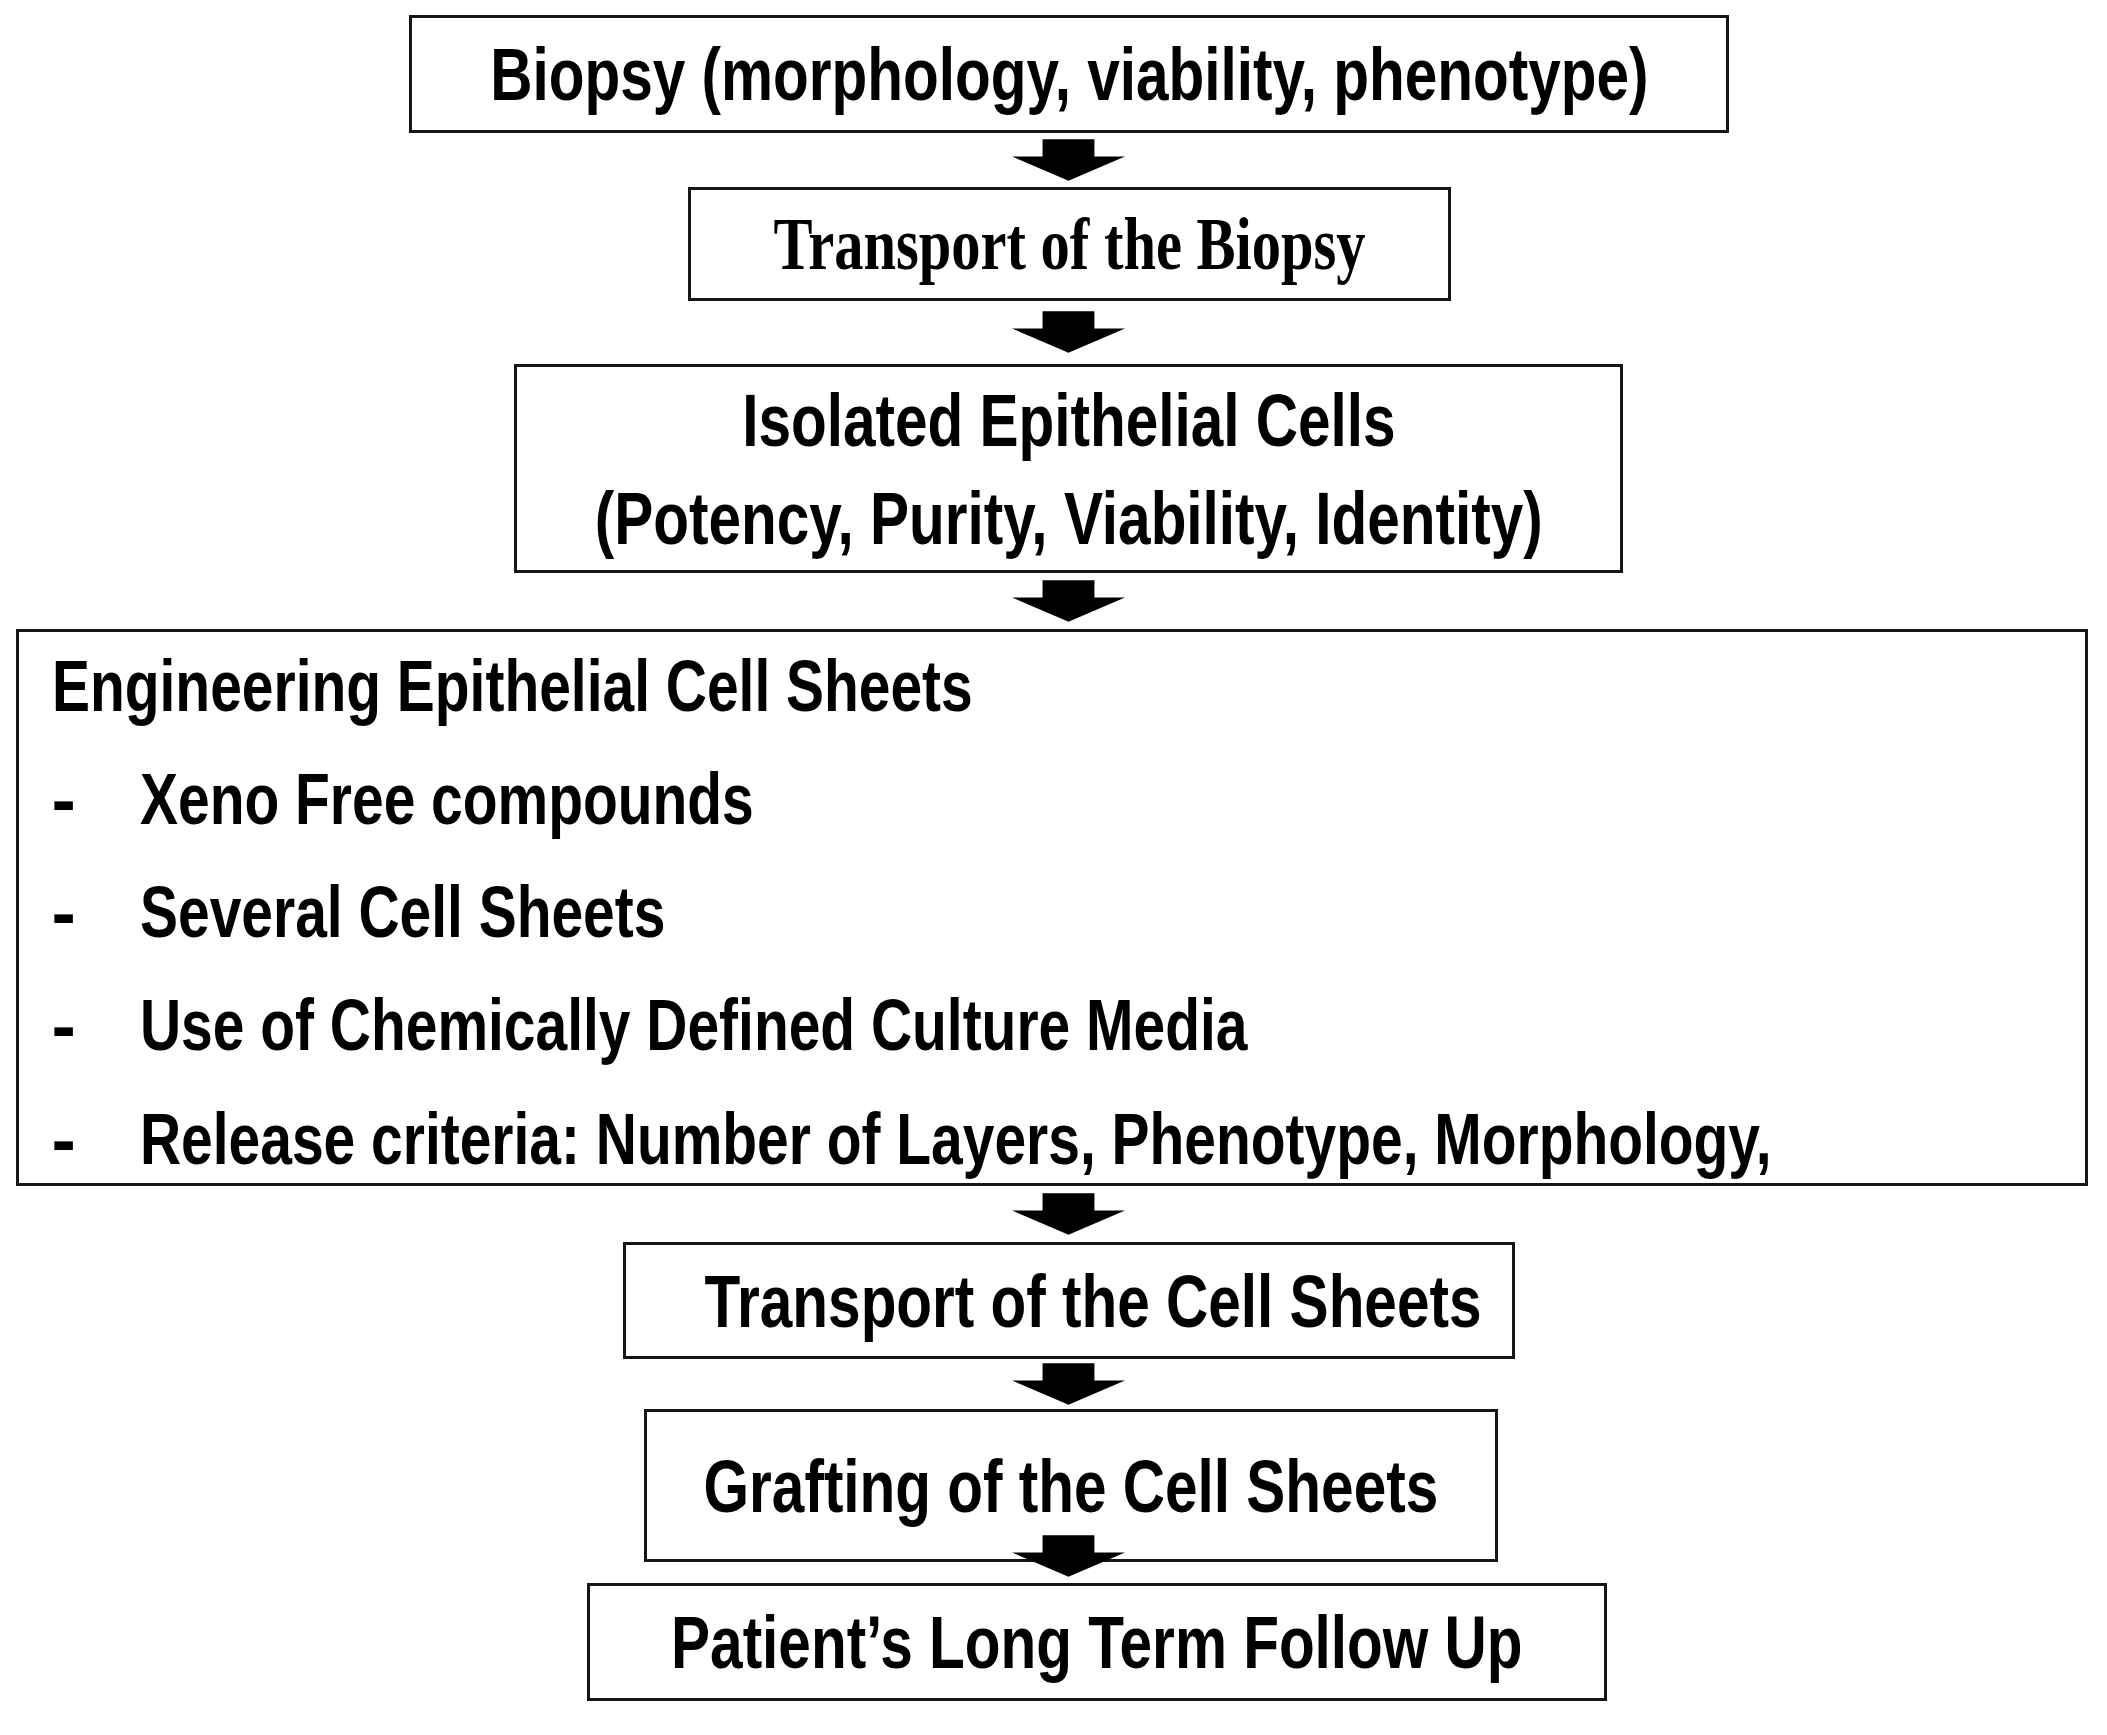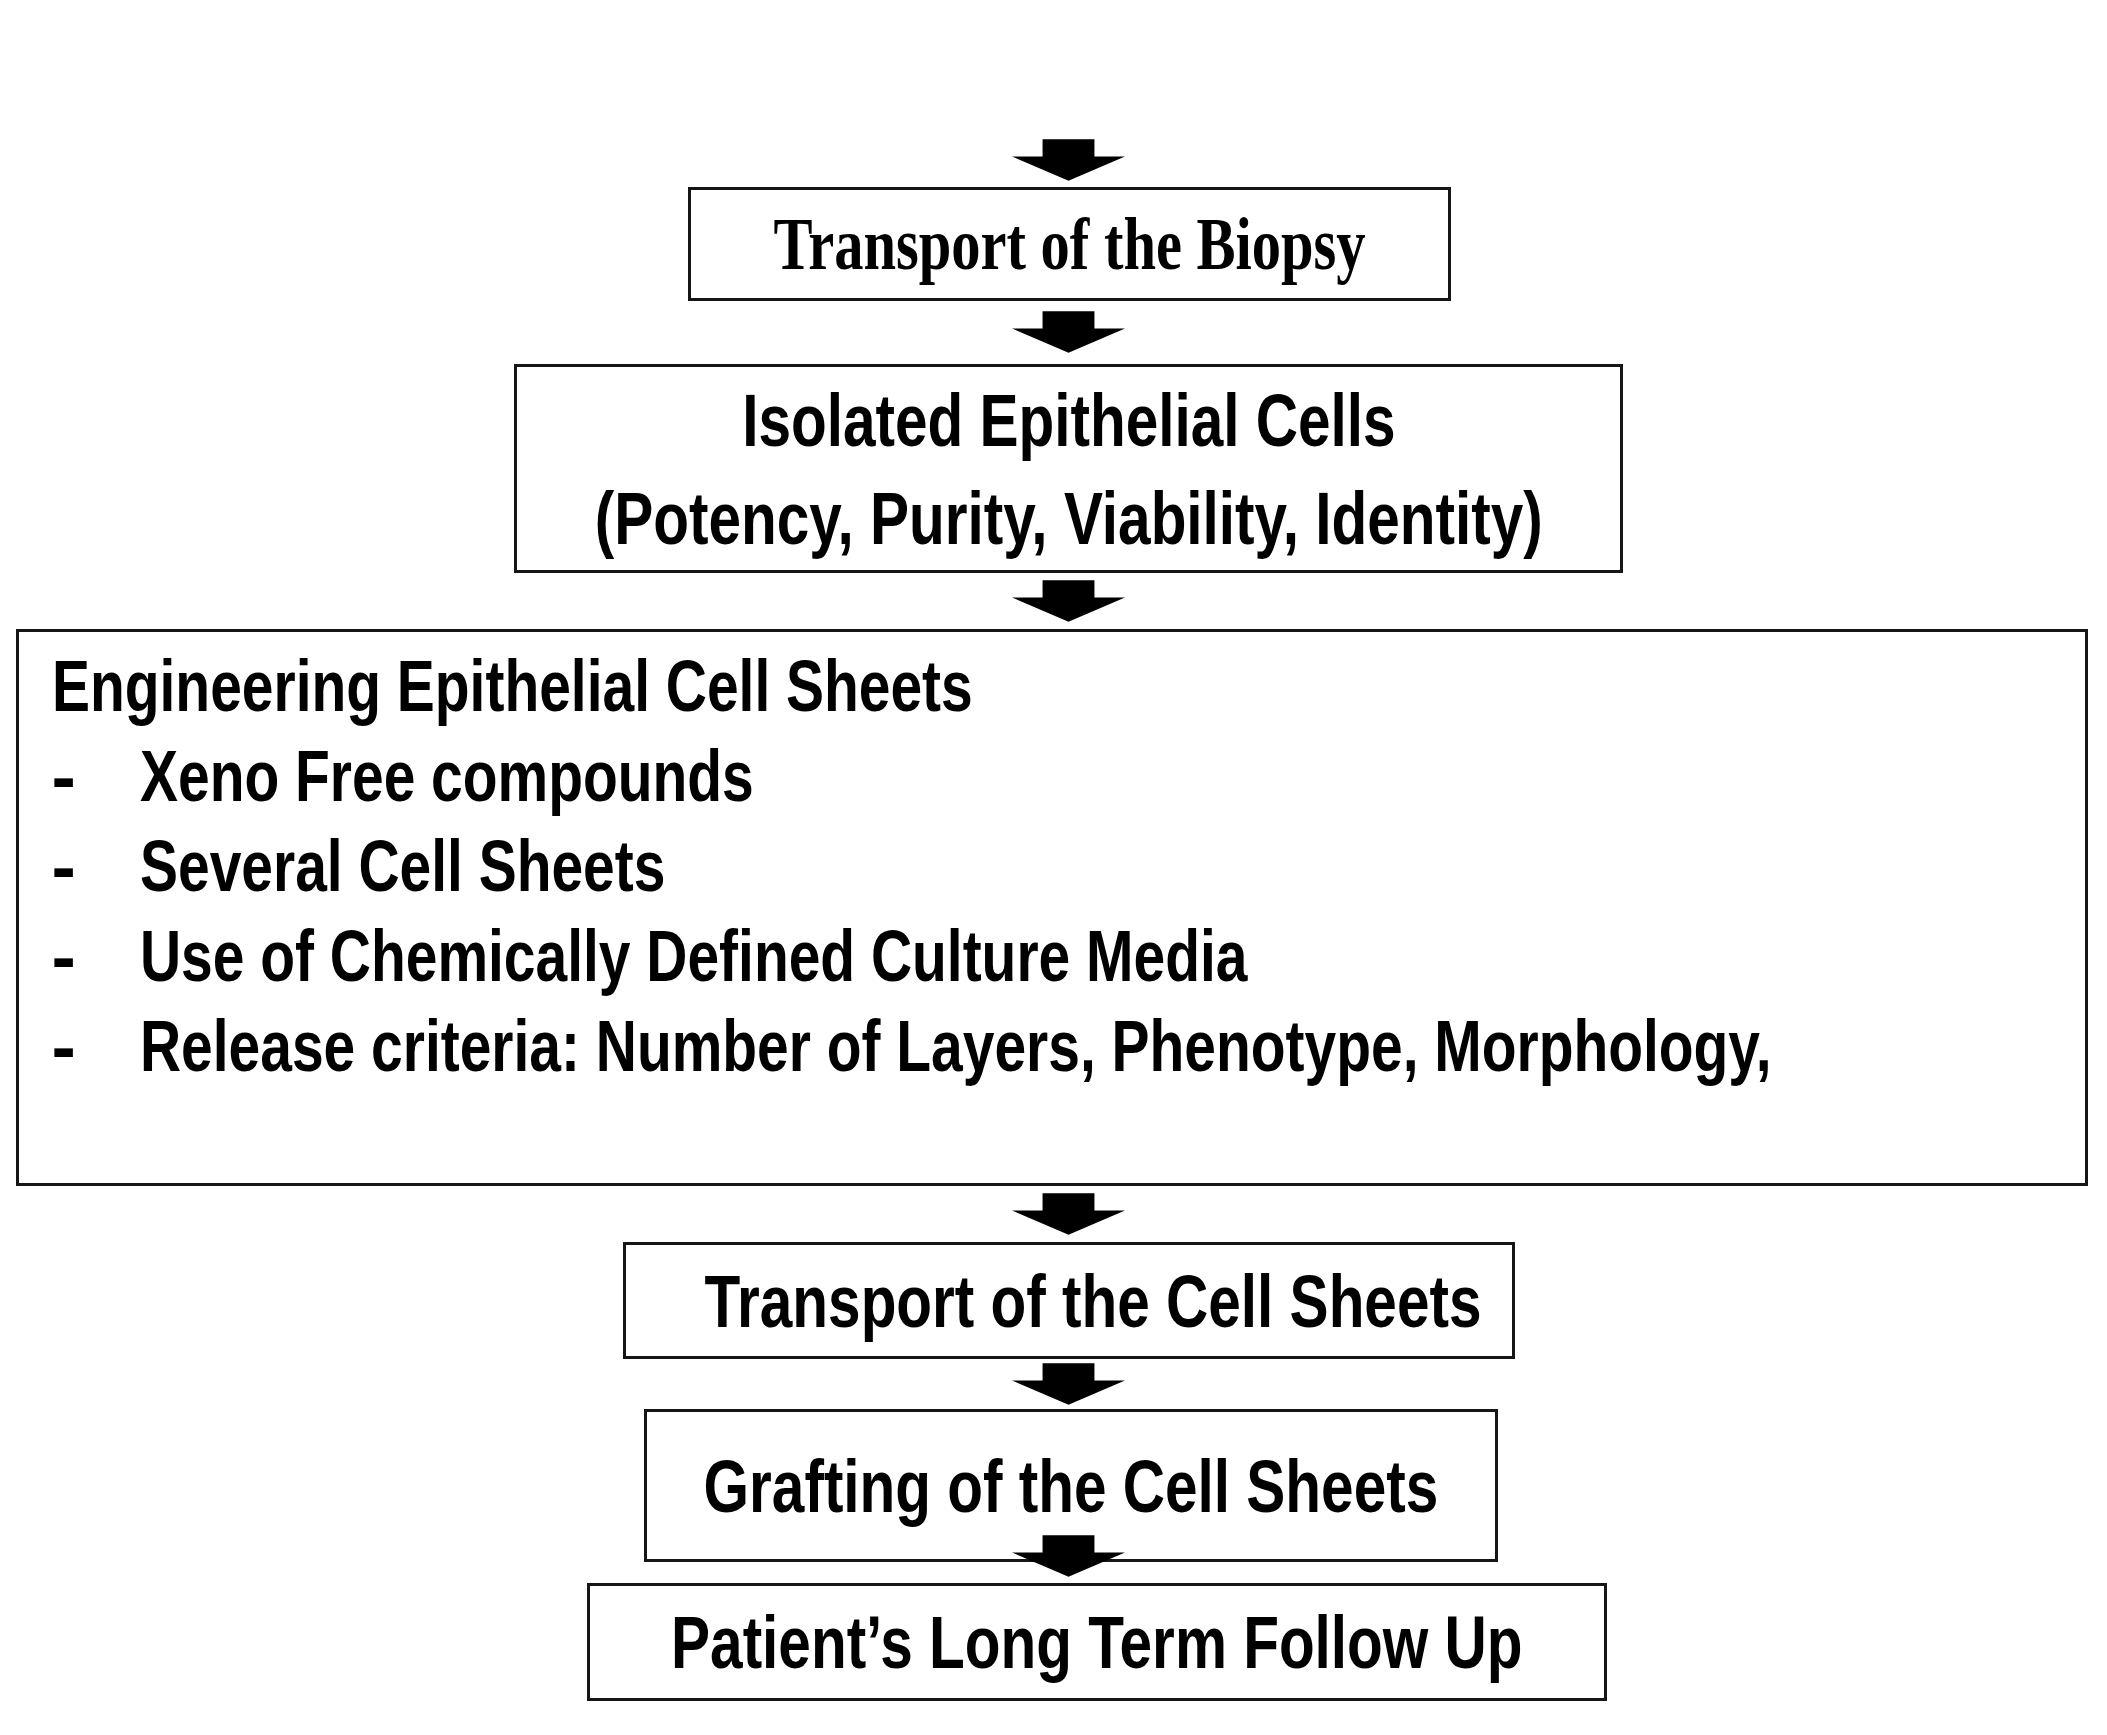--- a/index.html
+++ b/index.html
@@ -67,37 +67,40 @@
     position: absolute;
     width: 113px;
     height: 42px;
   }
   .arrow svg { display: block; width: 100%; height: 100%; }
 
   
   #box-biopsy            { left: 409px;  top: 15px;   width: 1320px; height: 118px; }
   #box-transport-biopsy  { left: 688px; top: 187px;  width: 763px; height: 114px; font-family: Liberation Serif, serif; }
   #box-isolated          { left: 514px;  top: 364px;  width: 1109px; height: 209px; }
-  #box-engineering       { left: 15.6px;   top: 629px; width: 2072px; height: 557px; }
+  #box-engineering       { left: 15.6px;   top: 629px; width: 2072px; height: 557px; justify-content: space-between; }
   #box-transport-sheets  { left: 623px; top: 1242px; width: 892px; height: 117px; padding-left: 48px; }
   #box-grafting          { left: 644px; top: 1409px; width: 854px; height: 153px; text-align: right; }
   #box-followup          { left: 587px; top: 1583px; width: 1020px; height: 118px; }
 
   #arrow-1 { left: 1012px; top: 139px; }
   #arrow-2 { left: 1012px; top: 311px; }
   #arrow-3 { left: 1012px; top: 580px; }
   #arrow-4 { left: 1012px; top: 1193px; }
   #arrow-5 { left: 1012px; top: 1363px; }
   #arrow-6 { left: 1012px; top: 1535px; }
 </style>
 </head>
 <body>
 
 <div class="stage">
 
+  <div class="box" id="box-biopsy">
+    <div class="txt">Biopsy (morphology, viability, phenotype)</div>
+  </div>
 
   <div class="arrow" id="arrow-1">
     <svg viewBox="0 0 196 72" xmlns="http://www.w3.org/2000/svg">
         <path d="M53 0 H143 V30 H196 L98 72 L0 30 H53 Z" fill="#000"></path>
       </svg>
   </div>
 
   <div class="box" id="box-transport-biopsy">
     <div class="txt">Transport of the Biopsy</div>
   </div>

